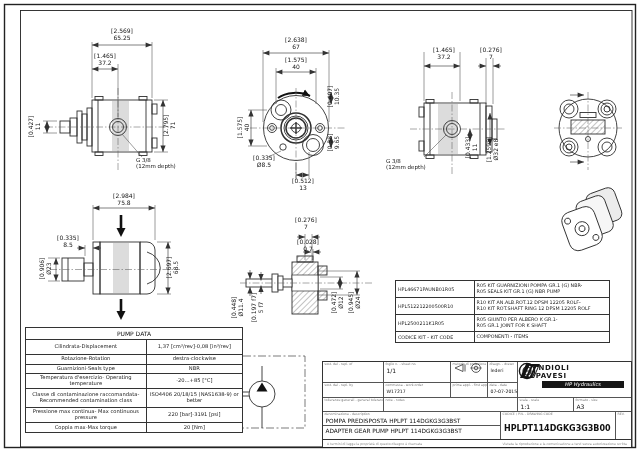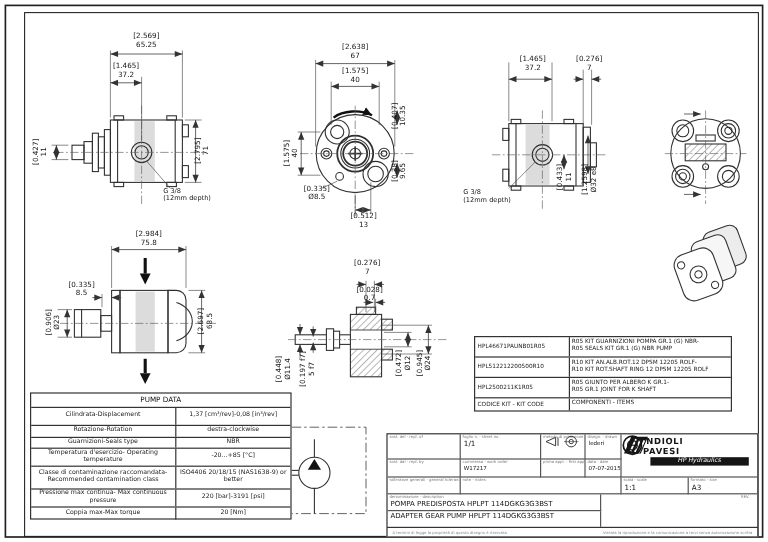--- a/index.html
+++ b/index.html
@@ -548,20 +548,24 @@
     <span class="tbv">A3</span>
   </div>
 
   <div class="tbc" style="left:0;top:50px;width:178px;height:14px">
     <span class="mcl">denominazione - description</span>
     <span class="descv">POMPA PREDISPOSTA HPLPT 114DGKG3G3BST</span>
   </div>
   <div class="tbc nbb" style="left:0;top:64px;width:178px;height:13px">
     <span class="descv">ADAPTER GEAR PUMP HPLPT 114DGKG3G3BST</span>
   </div>
+  <div class="tbc nbb" style="left:178px;top:50px;width:115px;height:27px">
+    <span class="mcl">CODICE / P.N. - DRAWING CODE</span>
+    <span class="codev">HPLPT114DGKG3G3B00</span>
+  </div>
   <div class="tbc nbr nbb" style="left:293px;top:50px;width:15px;height:27px">
     <span class="mcl">REV.</span>
   </div>
 </div>
 
 <div id="bottomstrip">
   <span>A termini di legge la proprietà di questo disegno è riservata</span>
   <span>Vietata la riproduzione e la comunicazione a terzi senza autorizzazione scritta</span>
 </div>
 

